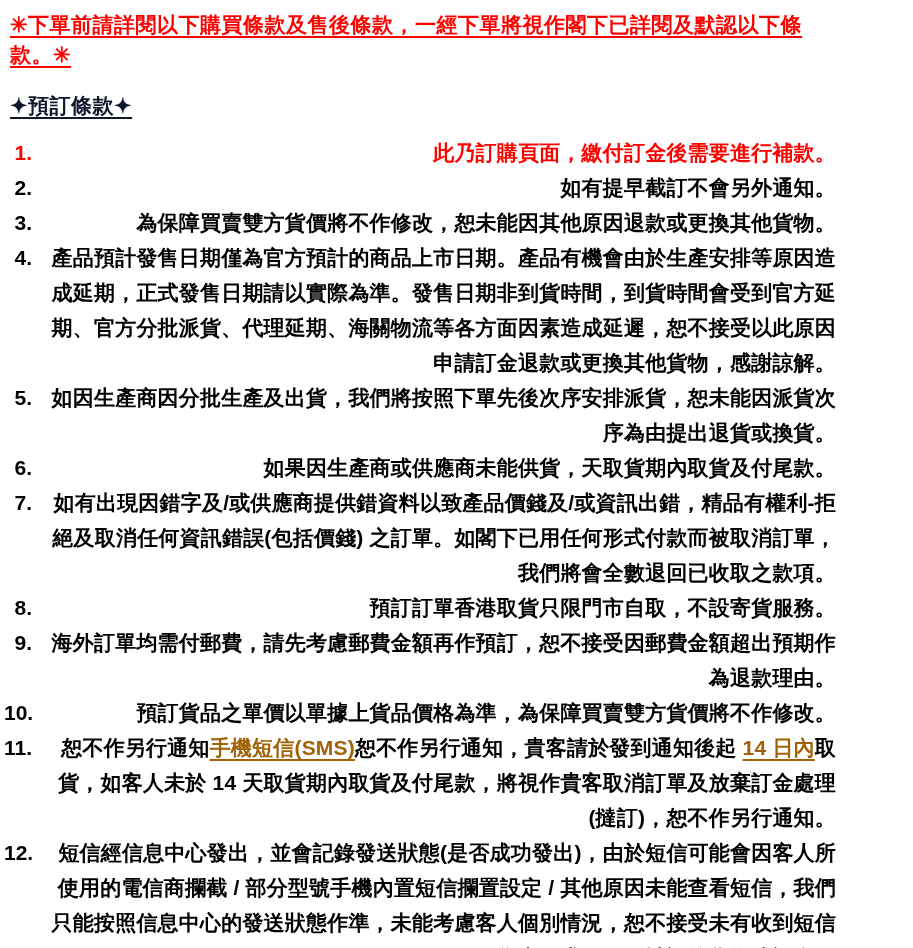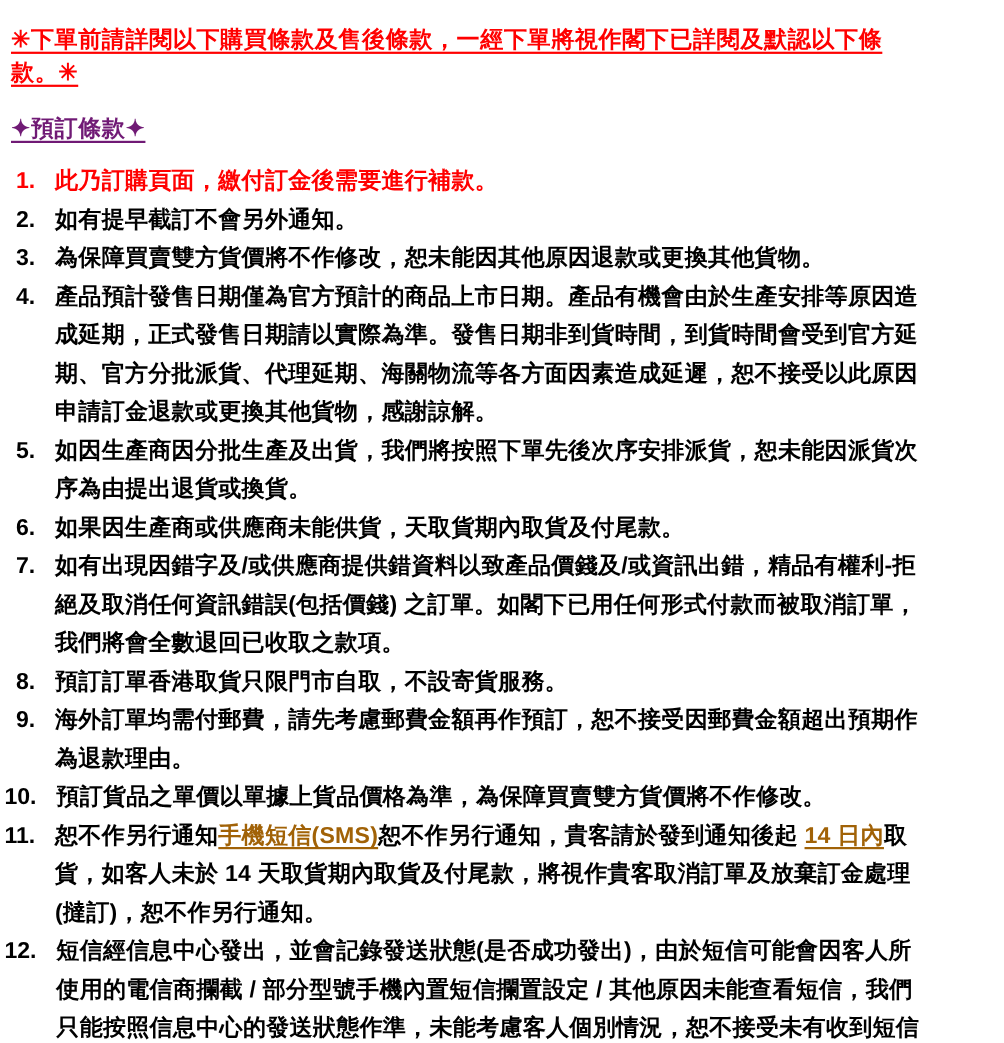--- a/index.html
+++ b/index.html
@@ -6,41 +6,41 @@
     margin: 0;
     padding: 0;
     background: #ffffff;
   }
   .page {
     position: relative;
     width: 844px;
     height: 948px;
     box-sizing: border-box;
     background: #ffffff;
-    padding: 22px 8px 0 4px;
+    padding: 10px 8px 0 4px;
     overflow: hidden;
     font-family: "Liberation Sans", sans-serif;
     font-weight: bold;
     color: #000000;
   }
   .header {
     margin-left: 6px;
     font-size: 21px;
     line-height: 30px;
     color: #ff0000;
     text-decoration: underline;
     text-underline-offset: 4px;
     letter-spacing: 0.5px;
   }
   .section-title {
     display: inline-block;
     margin: 22px 0 0 6px;
     font-size: 21px;
     line-height: 28px;
-    color: #701a75;
+    color: #0f172a;
     text-decoration: underline;
     text-underline-offset: 4px;
     letter-spacing: 0.5px;
   }
   .terms {
     margin-top: 15px;
     font-size: 21px;
     line-height: 35px;
   }
   .term {
@@ -49,20 +49,21 @@
   }
   .term .num {
     flex: 0 0 28px;
     text-align: right;
     white-space: nowrap;
   }
   .term .text {
     flex: 1;
     margin-left: 18px;
     letter-spacing: 0.2px;
+    text-align: right;
   }
   .term.red,
   .term.red .num,
   .term.red .text {
     color: #ff0000;
   }
   .seg-red-underline {
     color: #a16207;
     text-decoration: underline;
     text-underline-offset: 4px;

